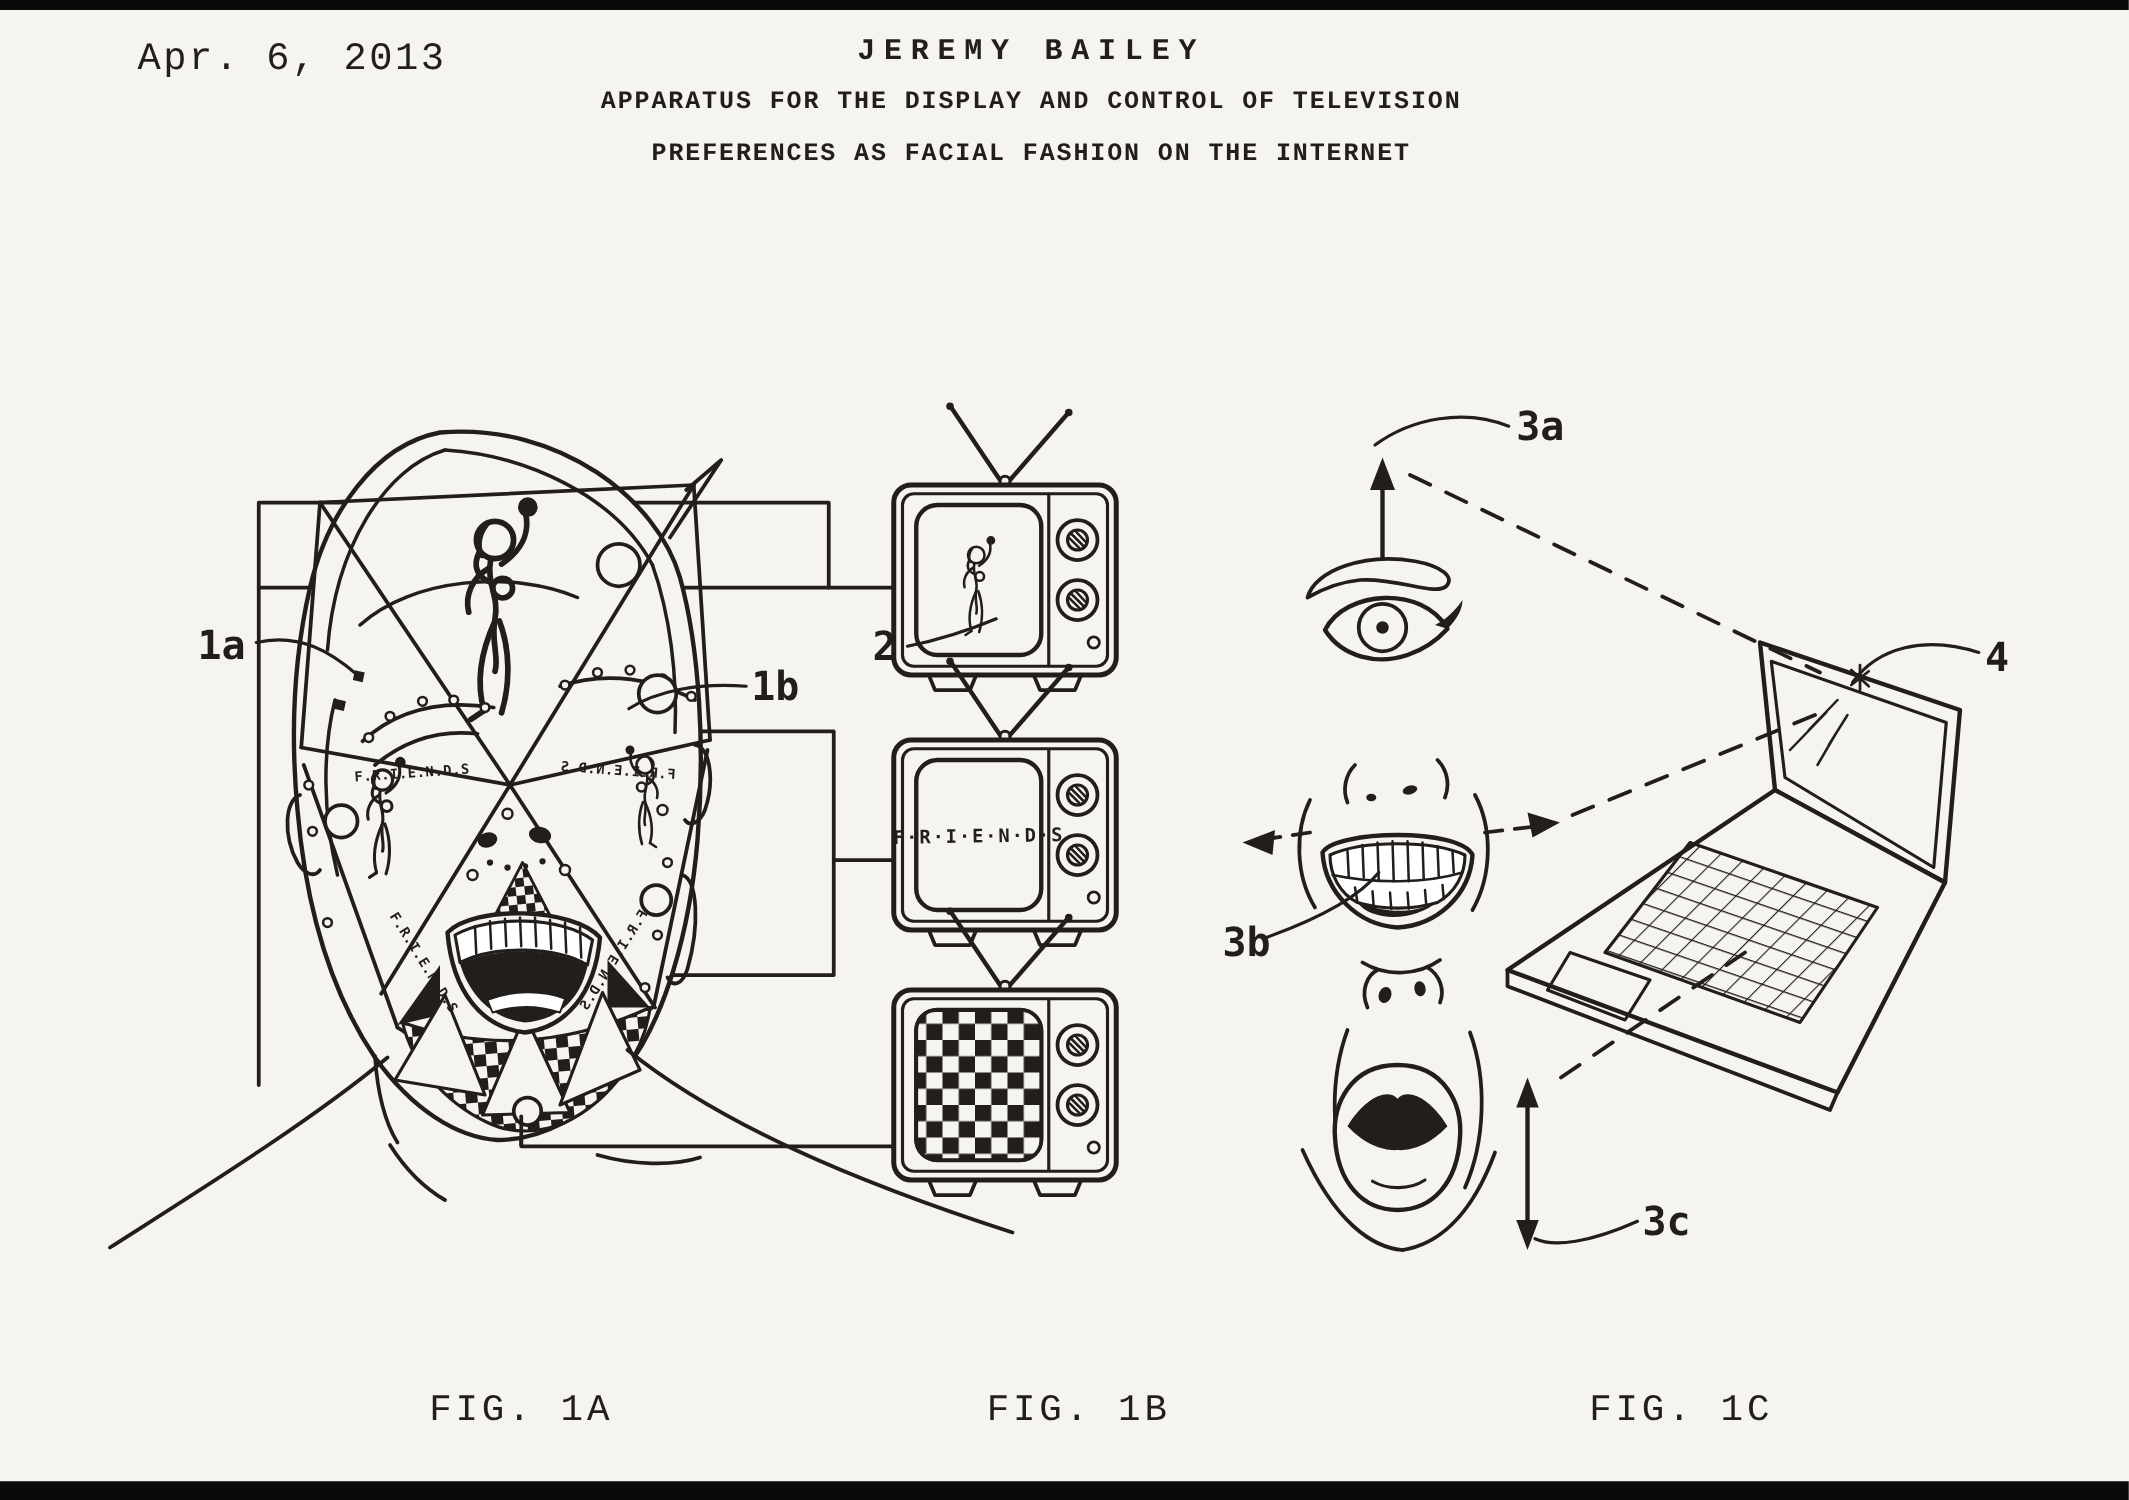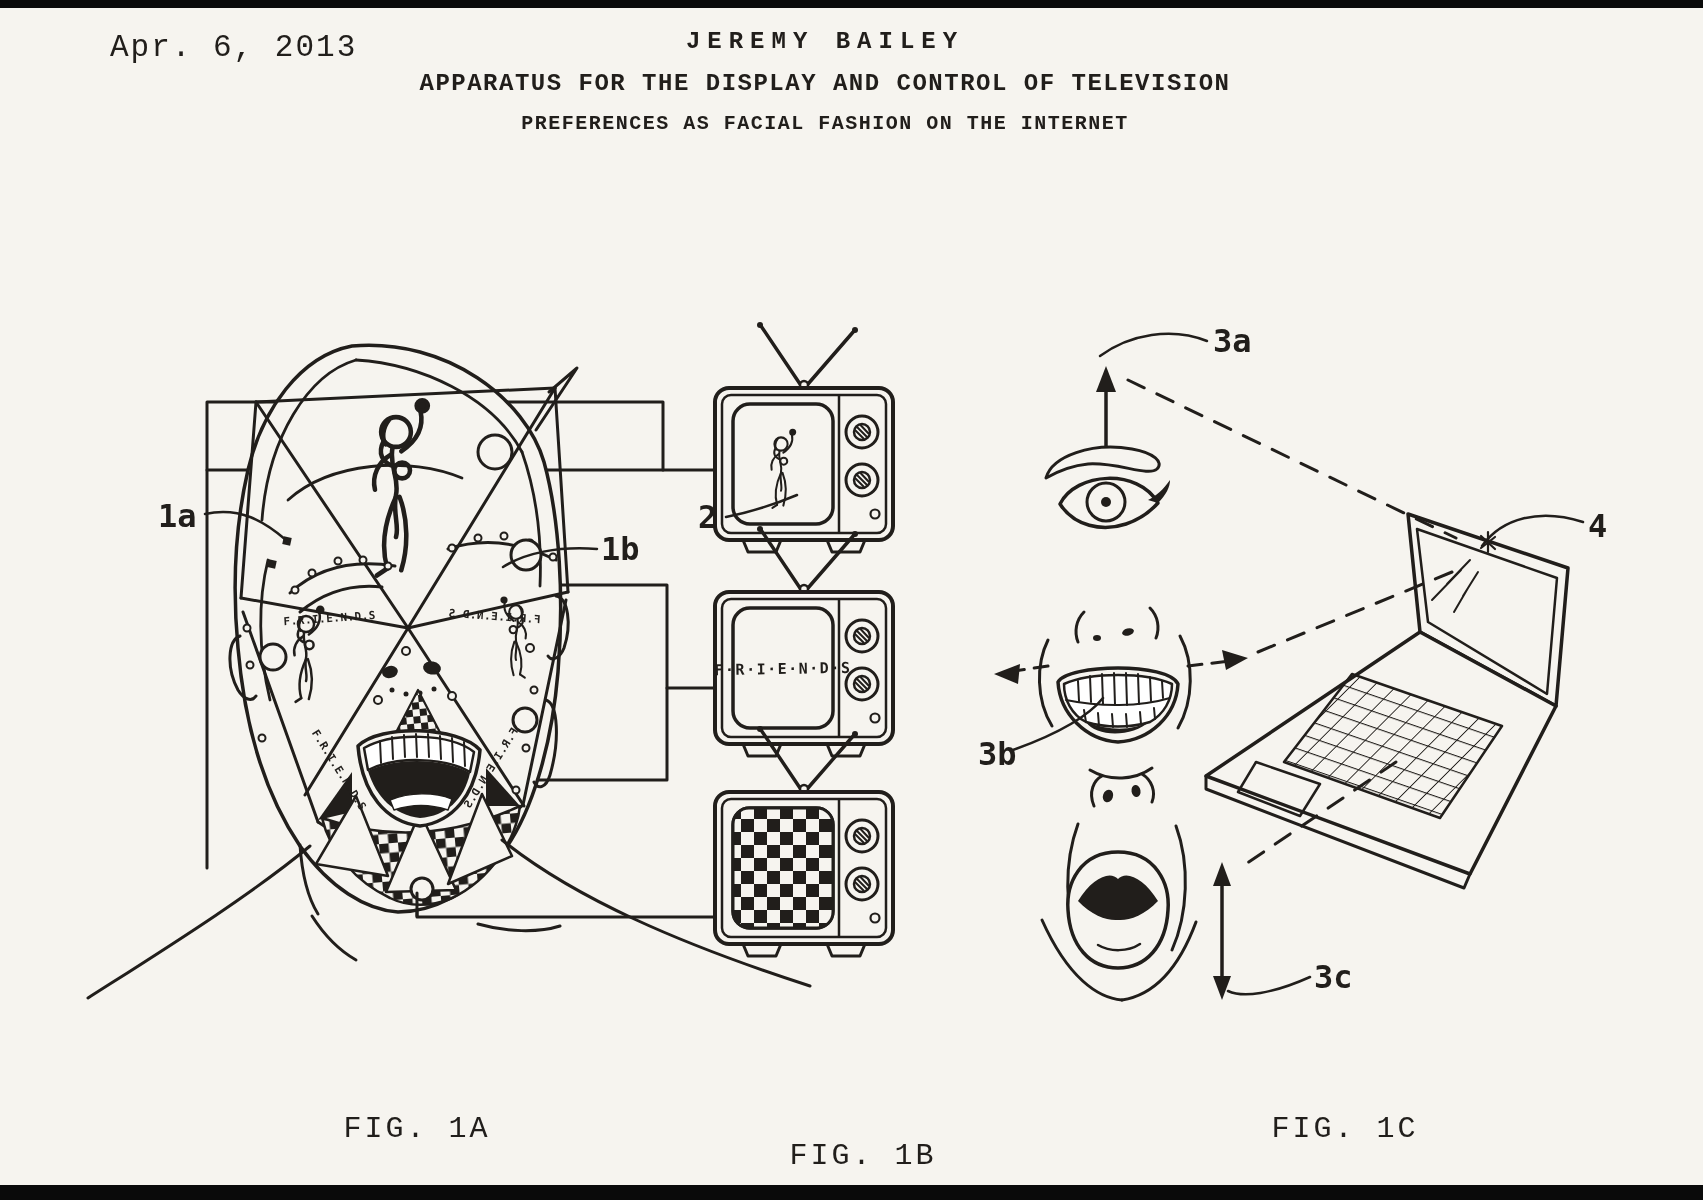--- a/index.html
+++ b/index.html
@@ -7,26 +7,26 @@
     width:1703px;height:1200px;position:relative;overflow:hidden;
     background:#f6f4ef;
     font-family:"Liberation Mono","DejaVu Sans Mono",monospace;
     color:#211e1b;
   }
   .edge-bar{position:absolute;left:0;width:1703px;background:#0a0a0a;}
   .hdr{position:absolute;white-space:pre;}
   .hdr-date{left:110px;top:30px;font-size:31px;font-weight:normal;letter-spacing:2px;}
   .hdr-center{left:0;width:1650px;text-align:center;font-weight:bold;}
   .hdr-author{top:28px;font-size:24px;letter-spacing:7px;}
-  .hdr-t1{top:70px;font-size:24px;letter-spacing:1.5px;}
+  .hdr-t1{top:70px;font-size:20px;letter-spacing:1.5px;}
   .hdr-t2{top:112px;font-size:20px;letter-spacing:1.5px;}
   .fig-cap{position:absolute;top:1112px;width:400px;text-align:center;
     font-size:30px;font-weight:normal;letter-spacing:3px;}
   .cap-1a{left:217px;}
-  .cap-1b{left:663px;margin-top:27px;}
+  .cap-1b{left:663px;}
   .cap-1c{left:1145px;}
   svg text{font-family:"DejaVu Sans Mono","Liberation Mono",monospace;}
   .lbl{font-size:32px;font-weight:bold;fill:#211e1b;stroke:none;}
   .facetxt{font-size:11px;font-weight:bold;fill:#211e1b;stroke:none;letter-spacing:.5px;}
   .tvtxt{font-size:15px;font-weight:bold;fill:#211e1b;stroke:none;letter-spacing:1.5px;}
 </style>
 </head>
 <body>
 
 <div class="edge-bar" style="top:0;height:8px;"></div>

